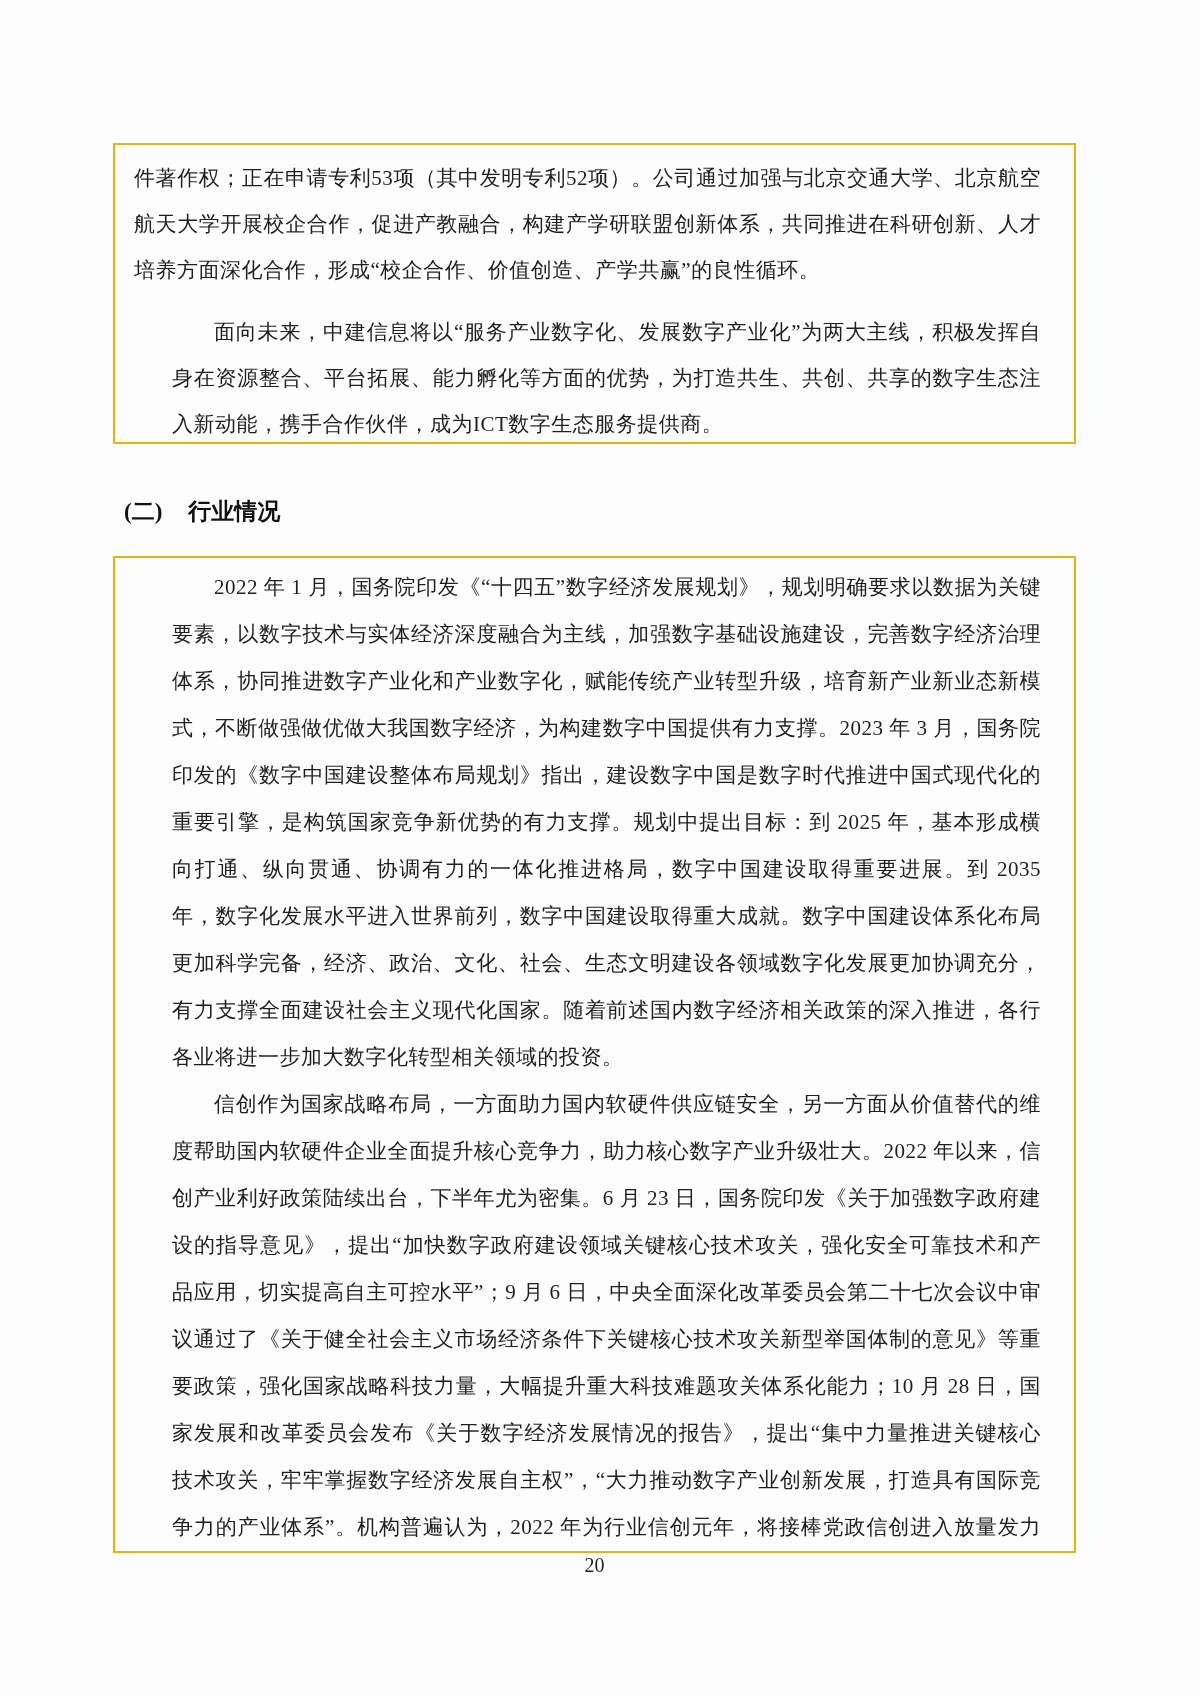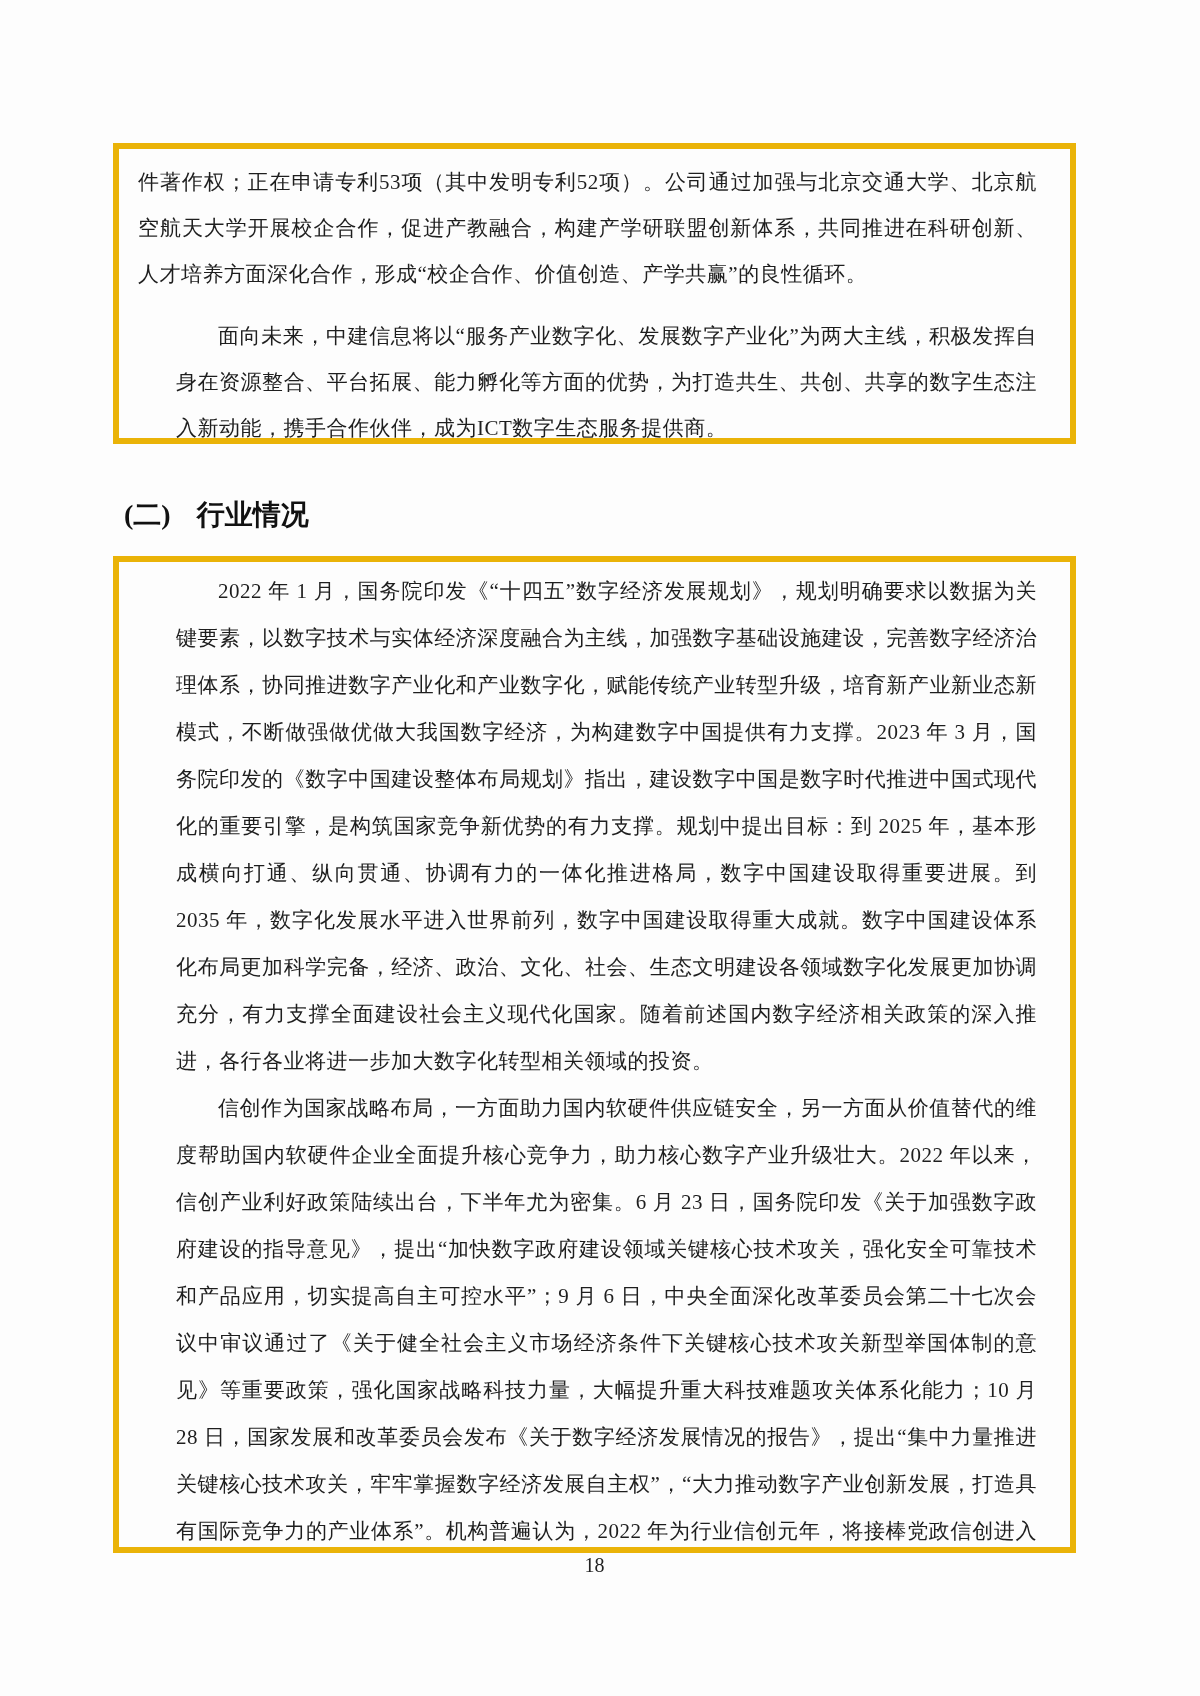--- a/index.html
+++ b/index.html
@@ -14,21 +14,21 @@
     background: #fdfdfd;
     font-family: "Liberation Serif", "DejaVu Serif", serif;
     color: #1e1e1e;
     overflow: hidden;
   }
   .textbox {
     position: absolute;
     left: 113px;
     width: 963px;
     box-sizing: border-box;
-    border: 6px solid #eab308;
+    border: 2px solid #eab308;
     background: #fdfdfd;
     padding: 8px 33px 6px 19px;
     overflow: hidden;
   }
   .box1 {
     top: 143px;
     height: 301px;
     padding-top: 10px;
   }
   .box2 {
@@ -44,21 +44,21 @@
     letter-spacing: 0.5px;
     color: #1e1e1e;
   }
   .box2 .para { line-height: 47px; }
   .indent { text-indent: 2em; margin-left: 38px; }
   .para-gap { margin-top: 16px; }
   .heading {
     position: absolute;
     left: 124px;
     top: 496px;
-    font-size: 28px;
+    font-size: 23px;
     font-weight: bold;
     color: #111111;
     white-space: nowrap;
   }
   .heading .h-title { margin-left: 26px; }
   .page-number {
     position: absolute;
     top: 1554px;
     left: 113px;
     width: 963px;
@@ -80,15 +80,15 @@
   <div class="heading">
     <span class="h-num">(二)</span><span class="h-title">行业情况</span>
   </div>
 
   <div class="textbox box2">
     <p class="para indent">2022 年 1 月，国务院印发《“十四五”数字经济发展规划》，规划明确要求以数据为关键要素，以数字技术与实体经济深度融合为主线，加强数字基础设施建设，完善数字经济治理体系，协同推进数字产业化和产业数字化，赋能传统产业转型升级，培育新产业新业态新模式，不断做强做优做大我国数字经济，为构建数字中国提供有力支撑。2023 年 3 月，国务院印发的《数字中国建设整体布局规划》指出，建设数字中国是数字时代推进中国式现代化的重要引擎，是构筑国家竞争新优势的有力支撑。规划中提出目标：到 2025 年，基本形成横向打通、纵向贯通、协调有力的一体化推进格局，数字中国建设取得重要进展。到 2035 年，数字化发展水平进入世界前列，数字中国建设取得重大成就。数字中国建设体系化布局更加科学完备，经济、政治、文化、社会、生态文明建设各领域数字化发展更加协调充分，有力支撑全面建设社会主义现代化国家。随着前述国内数字经济相关政策的深入推进，各行各业将进一步加大数字化转型相关领域的投资。</p>
     <p class="para indent">信创作为国家战略布局，一方面助力国内软硬件供应链安全，另一方面从价值替代的维度帮助国内软硬件企业全面提升核心竞争力，助力核心数字产业升级壮大。2022 年以来，信创产业利好政策陆续出台，下半年尤为密集。6 月 23 日，国务院印发《关于加强数字政府建设的指导意见》，提出“加快数字政府建设领域关键核心技术攻关，强化安全可靠技术和产品应用，切实提高自主可控水平”；9 月 6 日，中央全面深化改革委员会第二十七次会议中审议通过了《关于健全社会主义市场经济条件下关键核心技术攻关新型举国体制的意见》等重要政策，强化国家战略科技力量，大幅提升重大科技难题攻关体系化能力；10 月 28 日，国家发展和改革委员会发布《关于数字经济发展情况的报告》，提出“集中力量推进关键核心技术攻关，牢牢掌握数字经济发展自主权”，“大力推动数字产业创新发展，打造具有国际竞争力的产业体系”。机构普遍认为，2022 年为行业信创元年，将接棒党政信创进入放量发力阶段，未来 5 年将是信创产业的关键发展时期和高速扩张时期，市场空间广阔。</p>
     <p class="para indent">在建材行业数字化转型方面，工业和信息化部办公厅印发《建材工业智能制造数字转型行动计划</p>
   </div>
 
-  <div class="page-number">18</div>
+  <div class="page-number">20</div>
 
 </div>
 
 </body></html>

